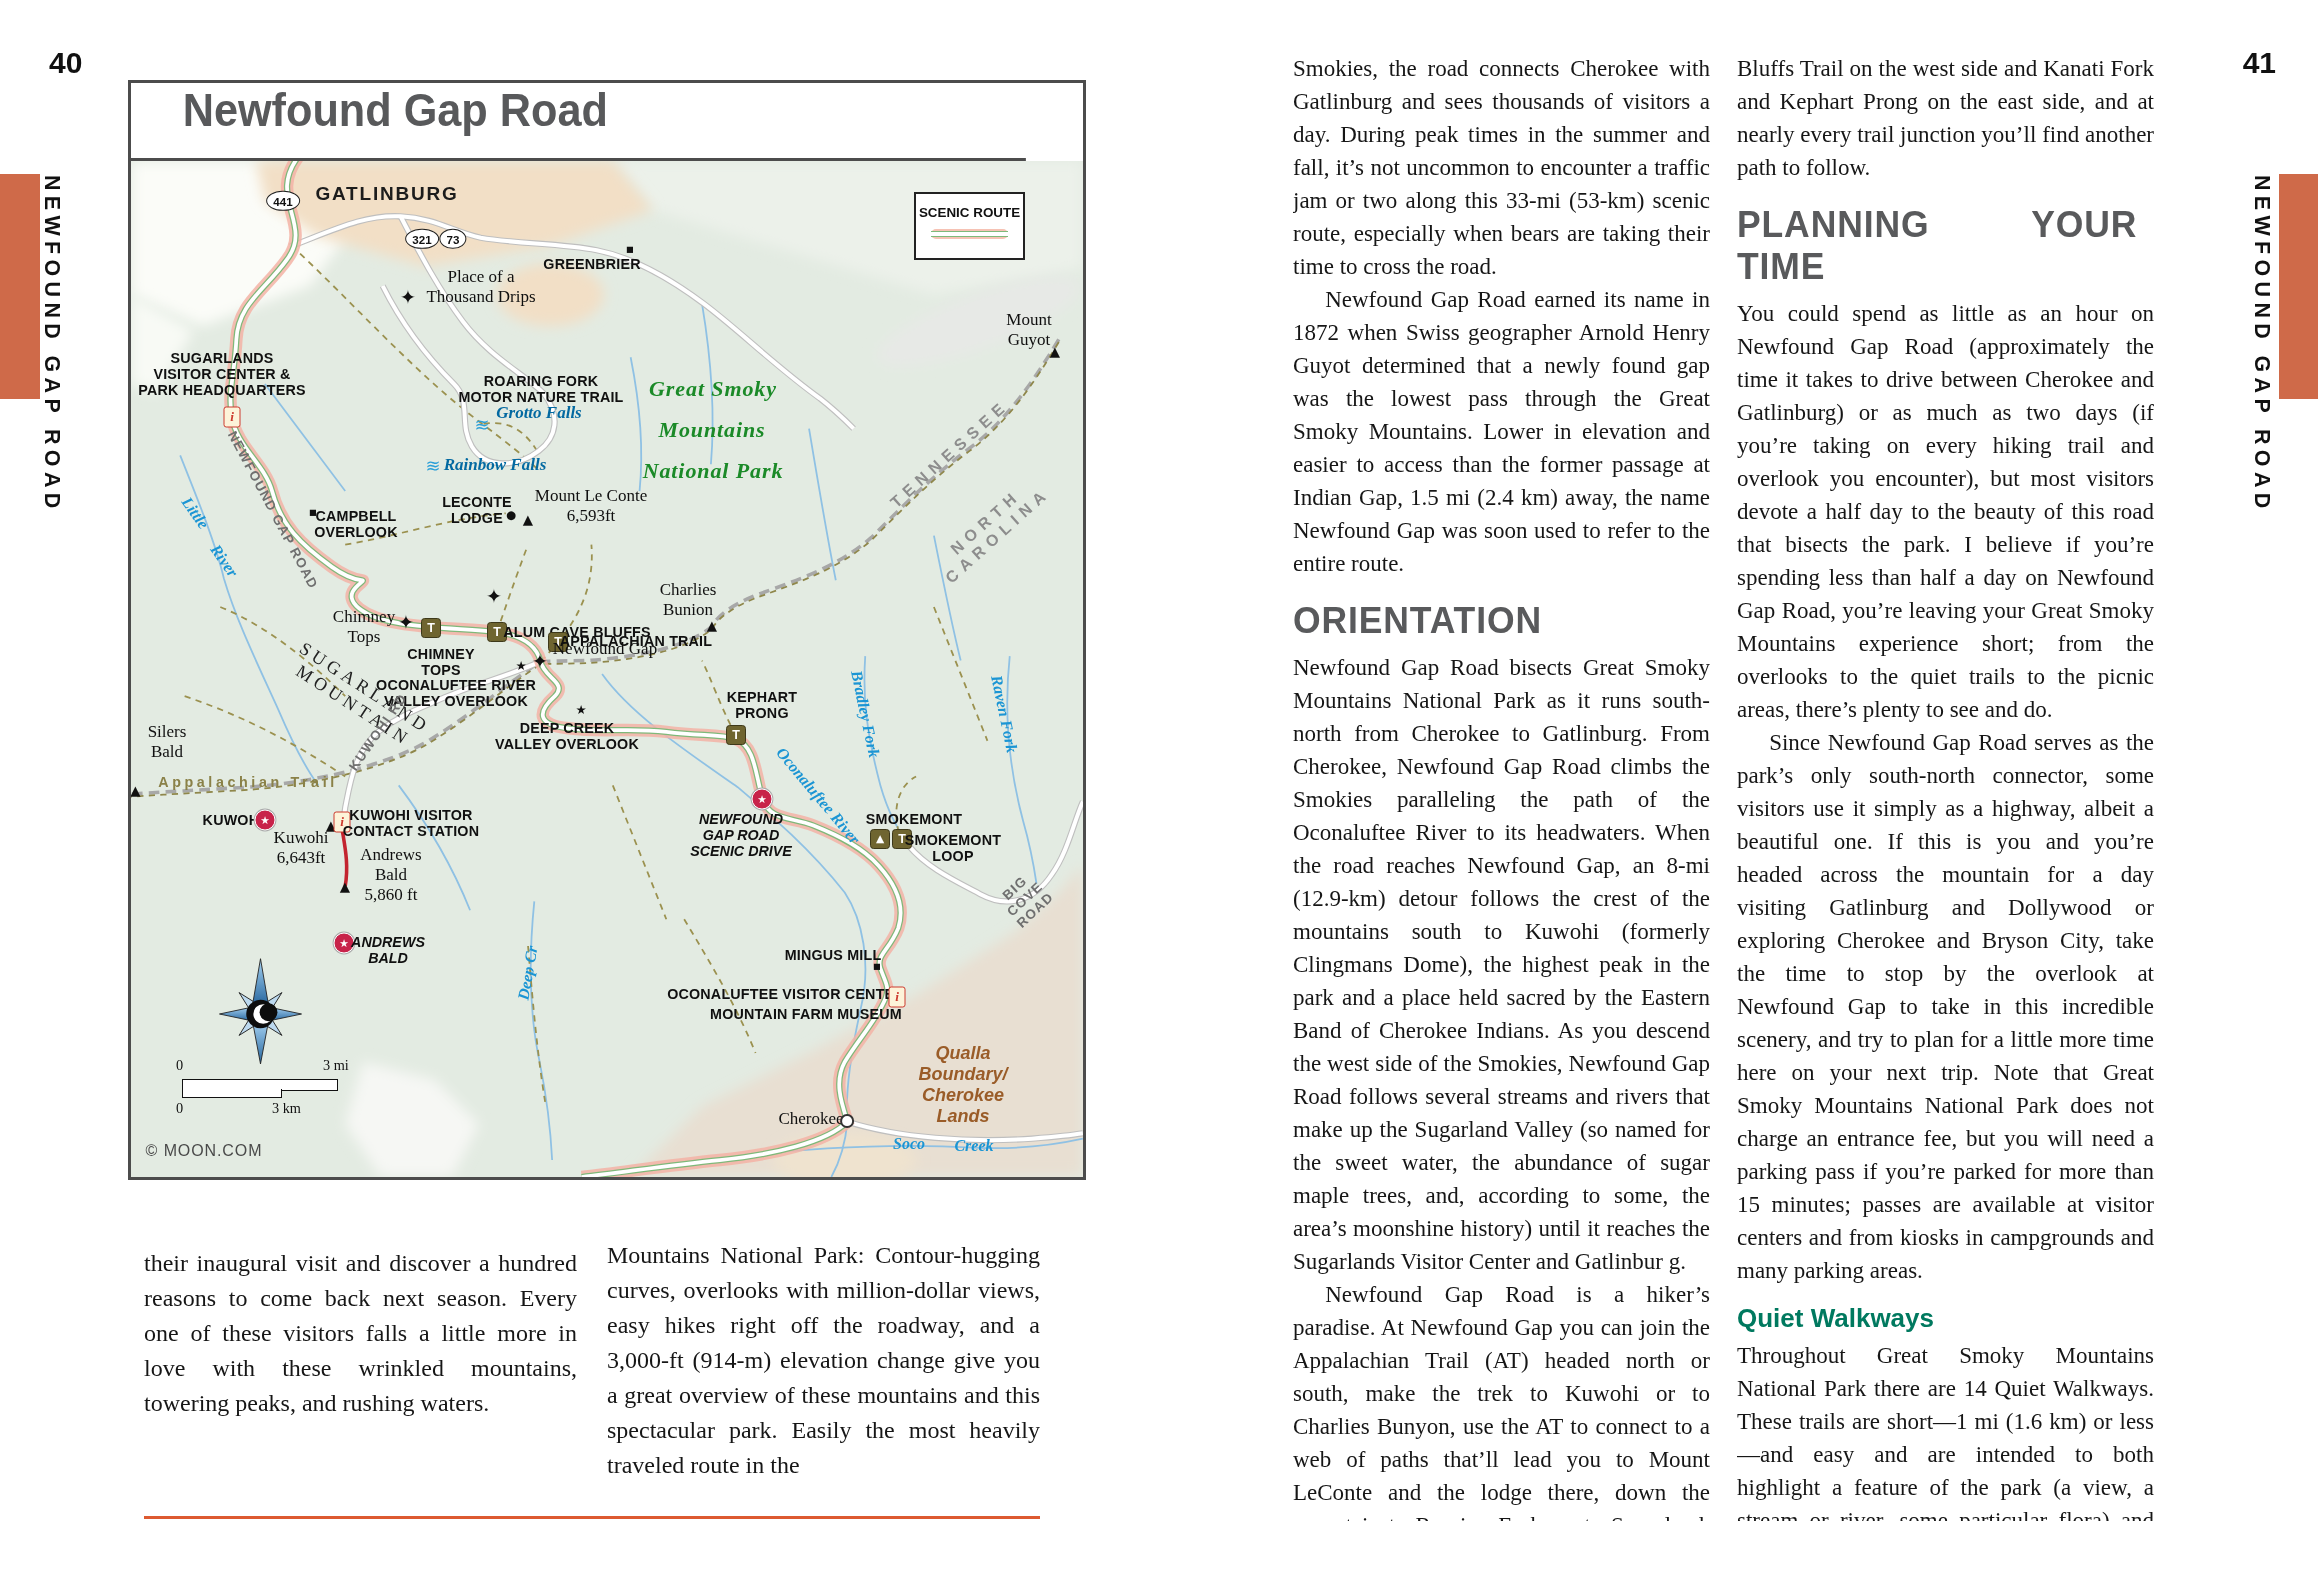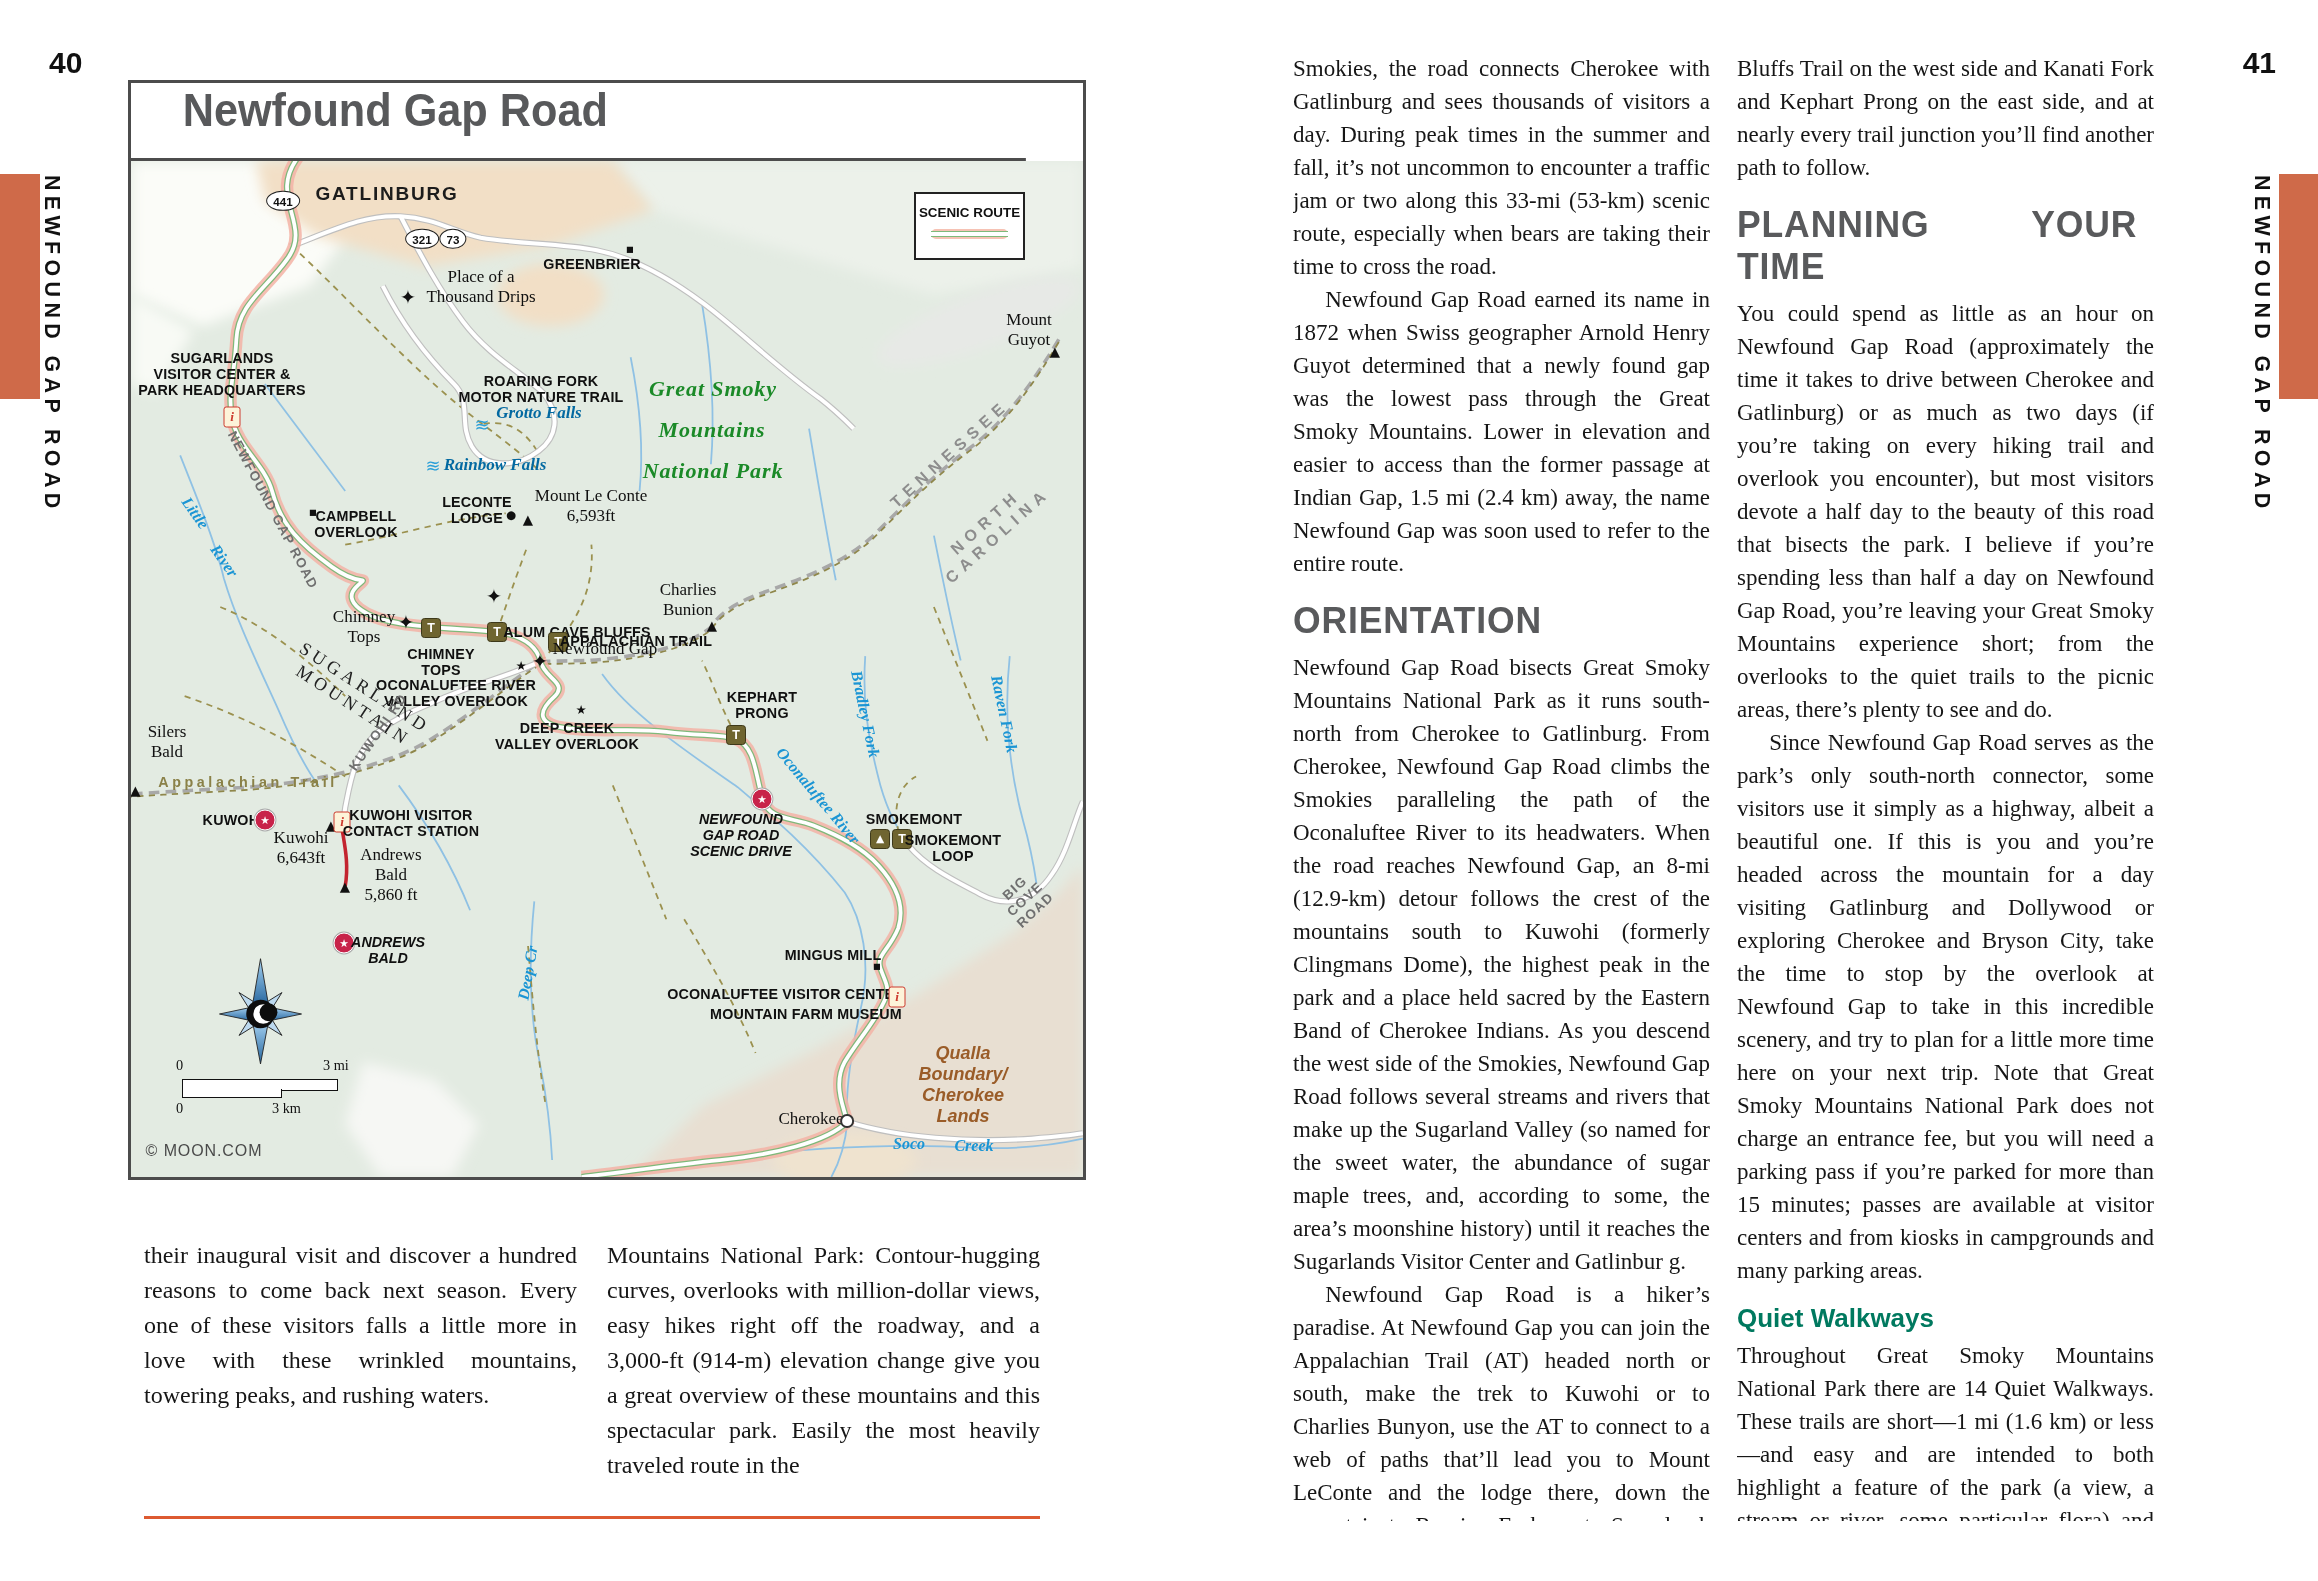--- a/index.html
+++ b/index.html
@@ -67,21 +67,21 @@
   .scalebar{position:absolute;left:36px;top:896px;width:196px;height:67px;
             font:14.3px "Liberation Serif",serif;color:#111;}
   .sb-mi{position:absolute;left:15px;top:22px;width:154px;height:9.8px;background:#fff;border:1.8px solid #111;}
   .sb-km{position:absolute;left:15px;top:32px;width:98px;height:8px;background:#fff;border:1.8px solid #111;border-top:none;}
   .sb-t{position:absolute;}
   .compass{position:absolute;left:76px;top:794px;}
 
   
   .lcol{position:absolute;top:1238px;width:433px;height:259px;overflow:hidden;
         font-size:24px;line-height:35px;text-align:justify;}
-  .lcol.l1{left:144px;}
+  .lcol.l1{left:144px;margin-top:8px;}
   .lcol.l2{left:607px;}
   .caprule{position:absolute;left:144px;top:1516px;width:896px;height:2.7px;background:#dd5a31;}
   .caption{position:absolute;left:143px;top:1536px;font:21.4px "Liberation Sans",sans-serif;color:#111;margin-left:28px;}
   .cap-label{font-weight:bold;color:#dd5a31;}
   .cap-text{margin-left:7.1px;}
 
   
   .rcol{position:absolute;top:52px;width:417px;height:1471px;overflow:hidden;
         font-size:23px;line-height:33px;text-align:justify;}
   .rcol.r1{left:1293px;}

